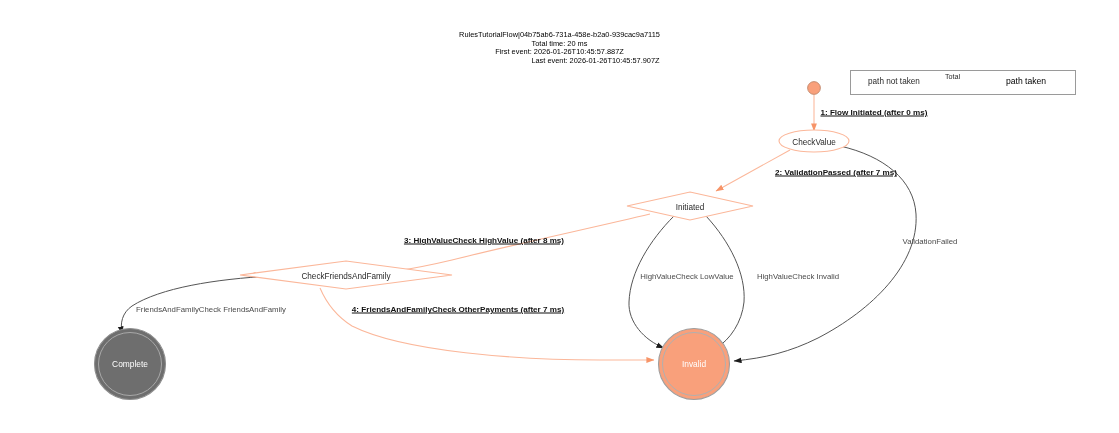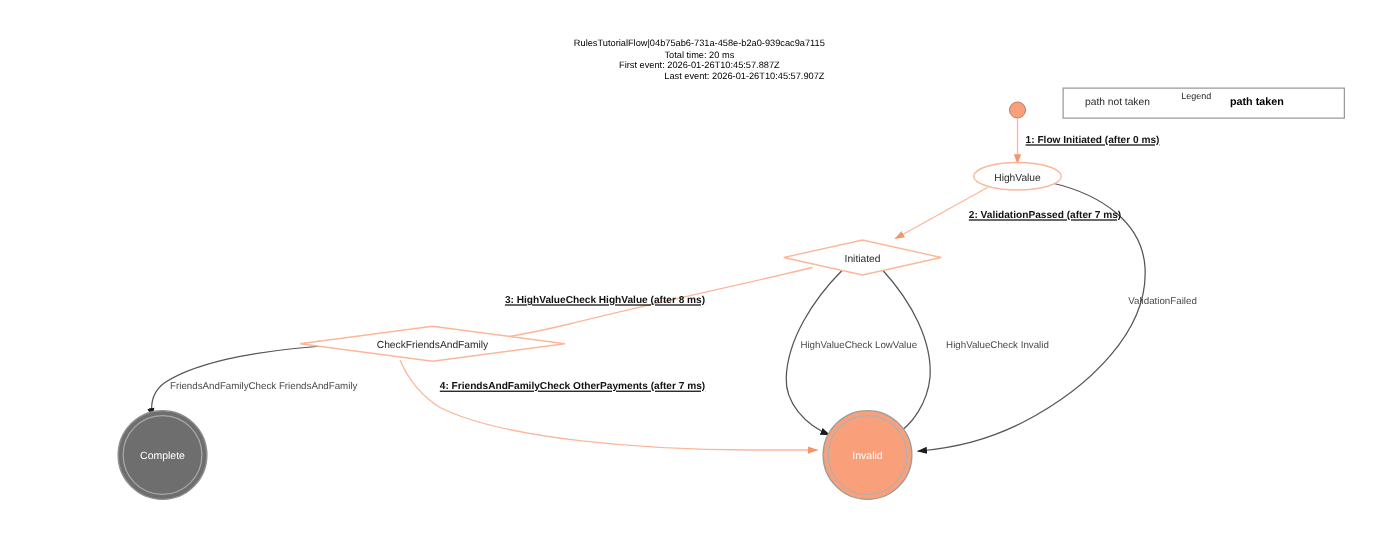--- a/index.html
+++ b/index.html
@@ -82,24 +82,24 @@
   #legend-nottaken-label {
     position: absolute;
     left: 868px;
     top: 77px;
     font-size: 8.2px;
     color: #2a2a2a;
     white-space: nowrap;
   }
   #legend-taken-label {
     position: absolute;
-    left: 984px;
+    left: 1006px;
     top: 76px;
     font-size: 8.6px;
-    font-weight: bold;
+    font-weight: normal;
     color: #000000;
     white-space: nowrap;
   }
 </style>
 </head>
 <body>
 
 <div id="canvas">
 
   <div class="ttl" id="title-flow">RulesTutorialFlow|04b75ab6-731a-458e-b2a0-939cac9a7115</div>
@@ -184,34 +184,34 @@
     </g>
 
     <g>
       <path d="M858,88 L941,88" fill="none" stroke="#555555" stroke-width="1.2" marker-end="url(#arrow-legend-not)"></path>
     </g>
     <g>
       <path d="M987,88 L1065,88" fill="none" stroke="#fbb79a" stroke-width="1.2" marker-end="url(#arrow-legend-taken)"></path>
     </g>
   </svg>
 
-  <div class="nd-label" style="left:814px; top:141.5px;">HighValue</div>
+  <div class="nd-label" style="left:814px; top:141.5px;">CheckValue</div>
   <div class="nd-label" style="left:690px; top:206.5px;">Initiated</div>
   <div class="nd-label" style="left:346px; top:275.5px;">CheckFriendsAndFamily</div>
   <div class="nd-label term" style="left:130px; top:364px;">Complete</div>
   <div class="nd-label term" style="left:694px; top:364px;">Invalid</div>
 
   <div class="ed-label taken" style="left:874px; top:112px;text-align:center;">1: Flow Initiated (after 0 ms)</div>
   <div class="ed-label taken" style="left:836px; top:172px;">2: ValidationPassed (after 7 ms)</div>
   <div class="ed-label taken" style="left:484px; top:240px;">3: HighValueCheck HighValue (after 8 ms)</div>
   <div class="ed-label taken" style="left:458px; top:309px;">4: FriendsAndFamilyCheck OtherPayments (after 7 ms)</div>
 
   <div class="ed-label" style="left:930px; top:241px;">ValidationFailed</div>
   <div class="ed-label" style="left:687px; top:276px;">HighValueCheck LowValue</div>
   <div class="ed-label" style="left:798px; top:276px;">HighValueCheck Invalid</div>
   <div class="ed-label" style="left:211px; top:309px;">FriendsAndFamilyCheck FriendsAndFamily</div>
 
   <div id="legend-box"></div>
-  <div id="legend-title">Legend</div>
+  <div id="legend-title">Total</div>
   <div id="legend-nottaken-label">path not taken</div>
   <div id="legend-taken-label">path taken</div>
 
 </div>
 
 </body></html>

